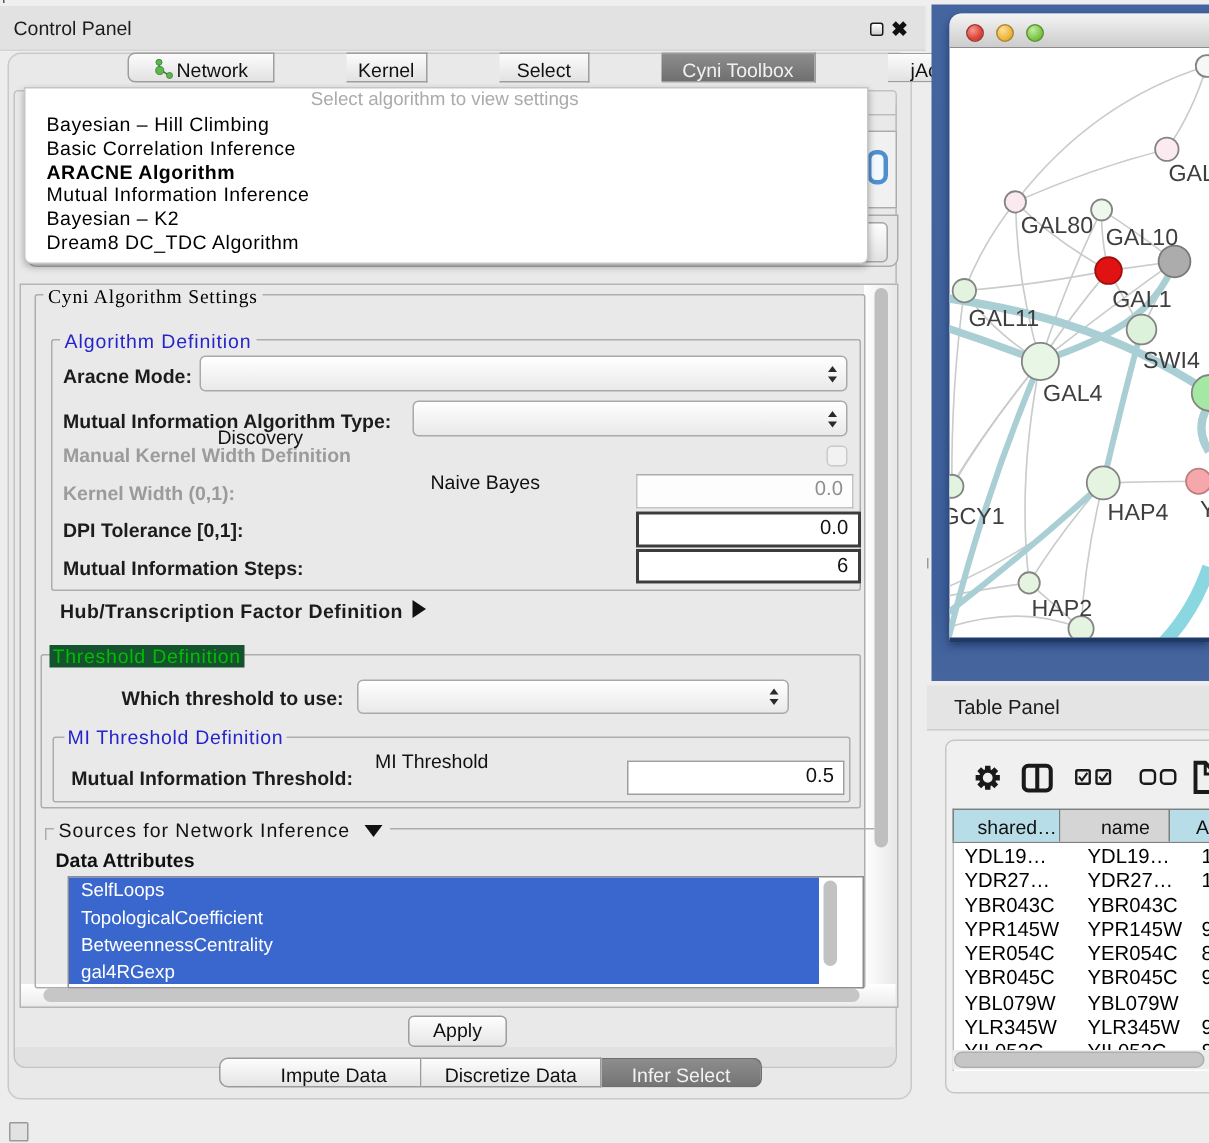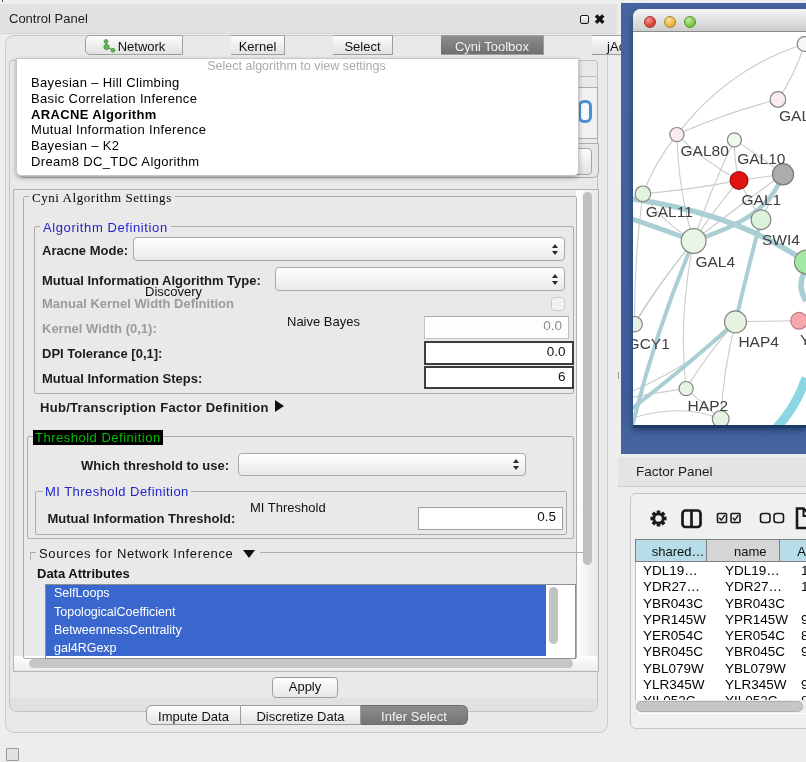--- a/index.html
+++ b/index.html
@@ -59,21 +59,21 @@
 <div class="abs b" style="left:42px;top:346px;font-size:13px;color:#1C1C1C;">DPI Tolerance [0,1]:</div>
 <div class="abs" style="left:424px;top:341px;width:139.5px;height:18.5px;background:#FFFFFF;border:2px solid #3C3C3C;font-size:13.5px;color:#111;text-align:right;padding:1px 6px 0 0;">0.0</div>
 
 <div class="abs b" style="left:42px;top:371px;font-size:13px;color:#1C1C1C;">Mutual Information Steps:</div>
 <div class="abs" style="left:424px;top:366px;width:139.5px;height:18px;background:#FFFFFF;border:2px solid #3C3C3C;font-size:13.5px;color:#111;text-align:right;padding:1px 6px 0 0;">6</div>
 
 <div class="abs b" style="left:40px;top:400px;font-size:13px;letter-spacing:0.3px;color:#1C1C1C;">Hub/Transcription Factor Definition</div>
 <div class="abs" style="left:275px;top:400px;width:0;height:0;border-left:9.5px solid #111;border-top:6.5px solid transparent;border-bottom:6.5px solid transparent;"></div>
 
 <div class="abs" style="left:27px;top:436px;width:545px;height:101px;border:1px solid #ADADAD;border-radius:2px;"></div>
-<div class="abs" style="left:33px;top:429.5px;background:#000000;padding:0 2px;font-size:13px;letter-spacing:0.5px;color:#00BE00;">Threshold Definition</div>
+<div class="abs" style="left:33px;top:429.5px;background:#14532d;padding:0 2px;font-size:13px;letter-spacing:0.5px;color:#00BE00;">Threshold Definition</div>
 
 <div class="abs b" style="left:81px;top:458px;font-size:13px;color:#1C1C1C;">Which threshold to use:</div>
 <div class="abs combo" style="left:238px;top:452.5px;width:288px;height:23px;">
   <div class="cb-bg"></div>
     <div class="cb-txt">MI Threshold</div>
     <div class="cb-arr"></div>
 </div>
 
 <div class="abs" style="left:35px;top:491px;width:530px;height:41.5px;border:1px solid #ADADAD;border-radius:2px;"></div>
 <div class="abs" style="left:43px;top:483.5px;background:#E9E9E9;padding:0 2px;font-size:13px;letter-spacing:0.45px;color:#2424CC;">MI Threshold Definition</div>
@@ -90,21 +90,21 @@
 <div class="abs" style="left:45px;top:583.5px;width:529px;height:73px;border:1px solid #8E8E8E;background:#FFFFFF;"></div>
 <div class="abs" style="left:46px;top:584.5px;width:500px;height:71px;background:#3A67CE;"></div>
 <div class="abs" style="left:54px;top:584.3px;font-size:12.5px;color:#FFFFFF;line-height:18.3px;">SelfLoops<br>TopologicalCoefficient<br>BetweennessCentrality<br>gal4RGexp</div>
 <div class="abs" style="left:549px;top:587px;width:9px;height:57px;background:#C2C2C2;border-radius:4.5px;"></div>
 
 <div class="abs" style="left:272px;top:677px;width:64px;height:18px;background:linear-gradient(#FEFEFE,#E6E6E6);border:1px solid #9E9E9E;border-radius:4px;text-align:center;font-size:13px;color:#111;padding-top:1px;">Apply</div>
 
 <div class="abs" style="left:10px;top:698px;width:587px;height:13px;background:#E1E1E1;border-radius:0 0 8px 8px;"></div>
 
 <div class="abs" style="left:146px;top:705px;height:20px;display:flex;font-size:13px;color:#111;">
-  <div style="width:93px;background:linear-gradient(#FDFDFD,#E4E4E4);border:1px solid #9B9B9B;border-radius:6px 0 0 6px;text-align:center;padding-top:3px;">Impute Data</div>
+  <div style="width:93px;background:linear-gradient(#FDFDFD,#E4E4E4);border:1px solid #9B9B9B;border-radius:6px 0 0 6px;padding-top:3px;padding-left:40px;">Impute Data</div>
   <div style="width:119px;background:linear-gradient(#FDFDFD,#E4E4E4);border:1px solid #9B9B9B;border-left:none;text-align:center;padding-top:3px;">Discretize Data</div>
   <div style="width:106px;background:linear-gradient(#8D8D8D,#747474);border:1px solid #6E6E6E;border-left:none;border-radius:0 6px 6px 0;text-align:center;padding-top:3px;color:#F2F2F2;">Infer Select</div>
 </div>
 
 <div class="abs" style="left:6px;top:748px;width:11px;height:11px;border:1.5px solid #9A9A9A;background:#E2E2E2;border-radius:1px;"></div>
 
 <div class="abs" style="left:85px;top:35px;height:23px;display:flex;font-size:13px;color:#111;gap:48px;">
   <div class="tab" style="width:98px;border-radius:5px 0 0 5px;"><svg width="13" height="14" viewBox="0 0 13 14" style="margin:-2px 2px 0 0;vertical-align:-2px;">
         <path d="M3.5 7.5 L9.5 11 M3 3 L3.5 7.5" stroke="#666" stroke-width="1"></path>
         <circle cx="3" cy="2.5" r="2" fill="#5CB84C" stroke="#3A833A" stroke-width="0.6"></circle>
@@ -213,21 +213,21 @@
     <text x="738.4" y="346.8">HAP4</text>
     <text x="800" y="344.6">Y</text>
     <text x="687.6" y="410.8">HAP2</text>
   </g>
 </g>
 </svg>
 
 <div class="abs" style="left:633px;top:424.5px;width:173px;height:3px;background:#1E3A66;"></div>
 
 <div class="abs" style="left:618px;top:457px;width:188px;height:29px;background:#E4E4E4;border-bottom:1px solid #CCCCCC;"></div>
-<div class="abs" style="left:636px;top:464px;font-size:13.5px;color:#1C1C1C;">Factor Panel</div>
+<div class="abs" style="left:636px;top:464px;font-size:13.5px;color:#1C1C1C;">Table Panel</div>
 
 <div class="abs" style="left:630px;top:493px;width:200px;height:234px;background:#F0F0F0;border:1px solid #C6C6C6;border-radius:6px;"></div>
 
 <svg class="abs" style="left:630px;top:493px;" width="177" height="45" viewBox="0 0 177 45">
   <g transform="translate(28.5,25.5) scale(0.96)">
       <path fill="#1A1A1A" fill-rule="evenodd" d="M8.40 -1.84 L8.40 1.84 L5.66 1.98 L5.40 2.61 L7.24 4.64 L4.64 7.24 L2.61 5.40 L1.98 5.66 L1.84 8.40 L-1.84 8.40 L-1.98 5.66 L-2.61 5.40 L-4.64 7.24 L-7.24 4.64 L-5.40 2.61 L-5.66 1.98 L-8.40 1.84 L-8.40 -1.84 L-5.66 -1.98 L-5.40 -2.61 L-7.24 -4.64 L-4.64 -7.24 L-2.61 -5.40 L-1.98 -5.66 L-1.84 -8.40 L1.84 -8.40 L1.98 -5.66 L2.61 -5.40 L4.64 -7.24 L7.24 -4.64 L5.40 -2.61 L5.66 -1.98 Z M0 3.4 A3.4 3.4 0 1 0 0 -3.4 A3.4 3.4 0 1 0 0 3.4 Z"></path>
     </g>
   <g fill="none" stroke="#1A1A1A" stroke-width="2.7">
     <rect x="52.5" y="17.5" width="18" height="16.5" rx="3"></rect>
     <line x1="61.5" y1="17.5" x2="61.5" y2="34"></line>

